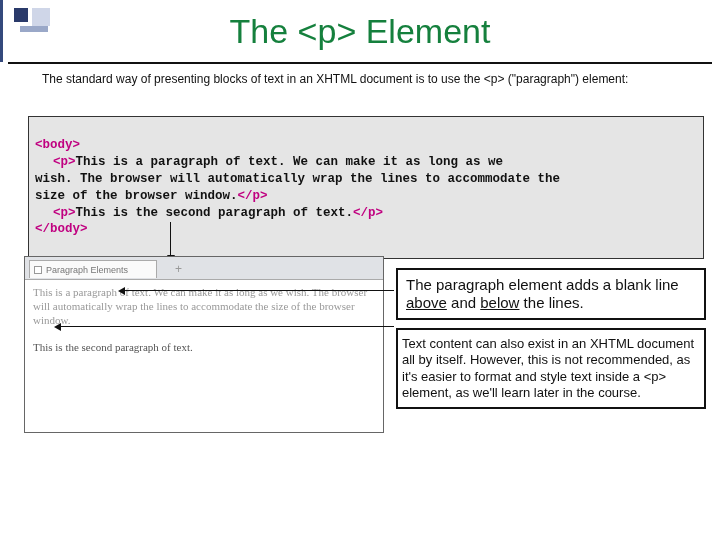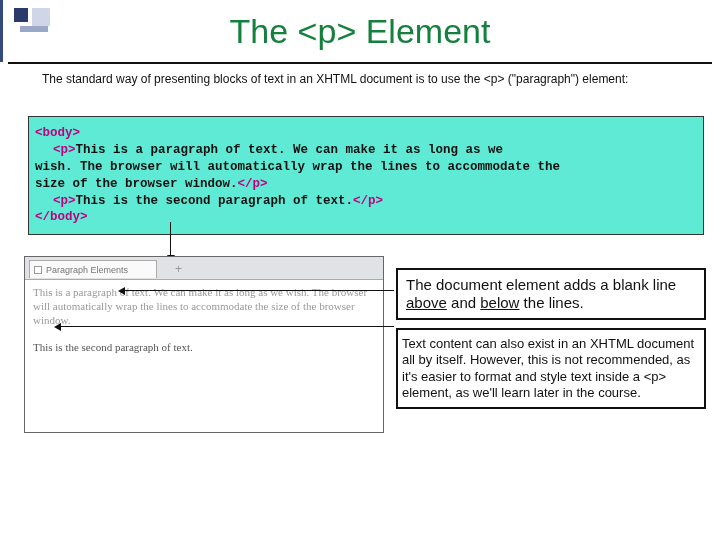--- a/index.html
+++ b/index.html
@@ -46,23 +46,23 @@
     top: 72px;
     font-size: 12px;
     line-height: 1.25;
     color: #111;
   }
   .codebox {
     position: absolute;
     left: 28px;
     right: 16px;
     top: 116px;
-    background: #5eead4;
+    background: #e5e5e5;
     border: 1px solid #333;
-    padding: 8px 6px;
+    padding: 20px 6px;
     font-family: "Courier New", monospace;
     font-size: 12.5px;
     font-weight: bold;
     line-height: 1.35;
     white-space: pre-wrap;
     color: #111;
   }
   .tag-open { color: #c00080; }
   .tag-close { color: #c00080; }
   .indent { display:inline-block; width: 18px; }
@@ -202,16 +202,16 @@
   <div class="browser-content">
     <div>This is a paragraph of text. We can make it as long as we wish. The browser will automatically wrap the lines to accommodate the size of the browser window.</div>
     <div class="para2">This is the second paragraph of text.</div>
   </div>
 </div>
 
 <div class="arrow" style="left:124px; top:290px; width:270px;"></div>
 <div class="arrow" style="left:60px; top:326px; width:334px;"></div>
 
 <div class="callout1">
-  <span>The document element adds a blank line </span><span class="underline">above</span><span> and </span><span class="underline">below</span><span> the lines.</span>
+  <span>The paragraph element adds a blank line </span><span class="underline">above</span><span> and </span><span class="underline">below</span><span> the lines.</span>
 </div>
 
 <div class="callout2">Text content can also exist in an XHTML document all by itself.  However, this is not recommended, as it's easier to format and style text inside a &lt;p&gt; element, as we'll learn later in the course.</div>
 
 </body></html>

